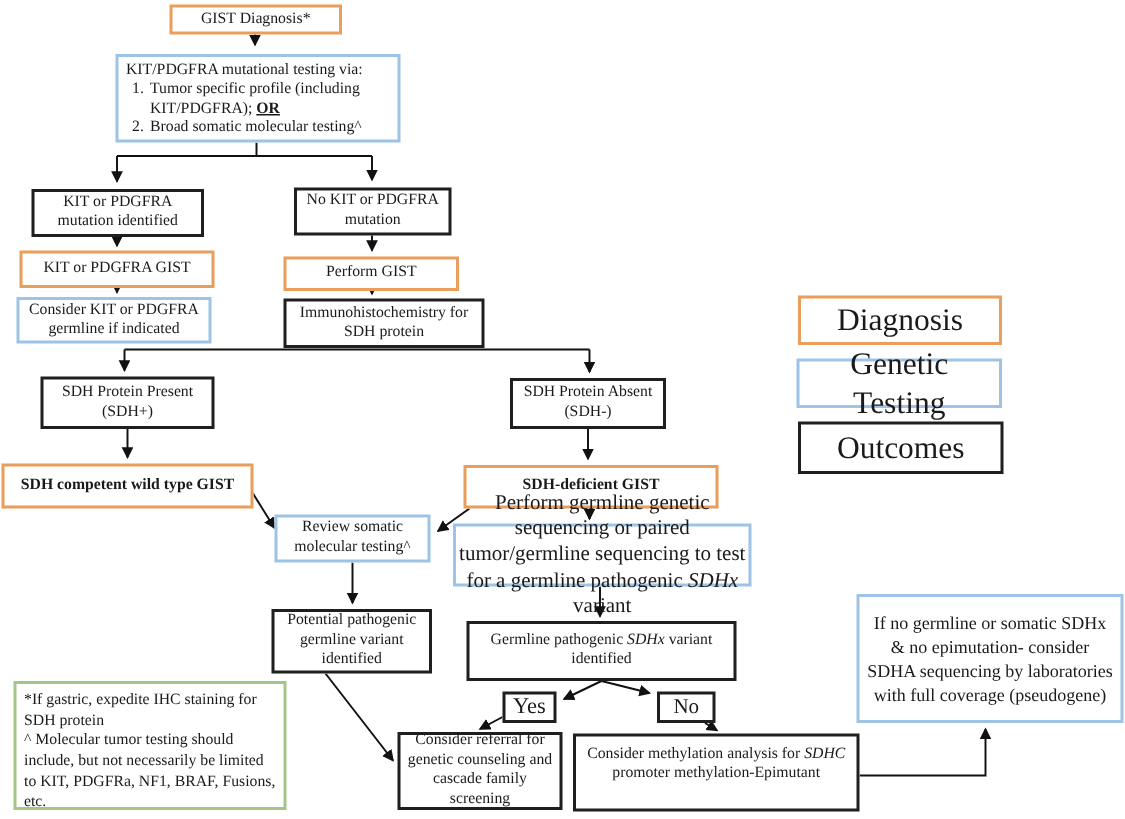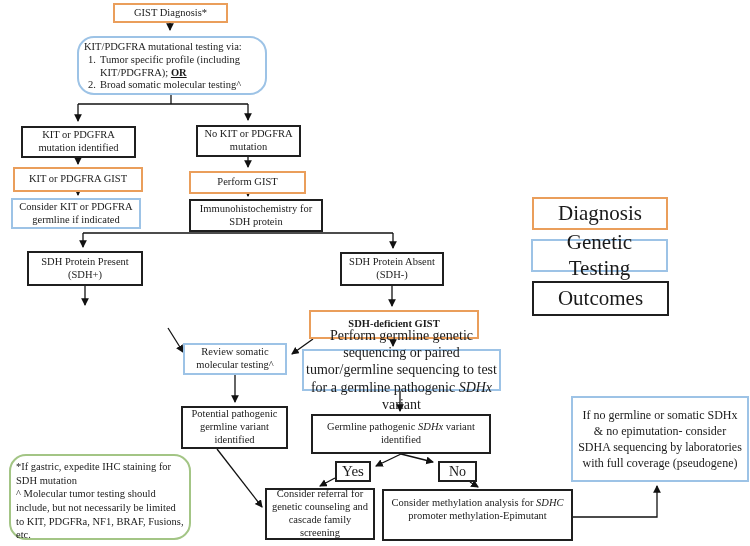--- a/index.html
+++ b/index.html
@@ -7,21 +7,21 @@
          font-family:"Liberation Serif",serif;color:#1a1a1a;}
   svg.arrows{position:absolute;left:0;top:0;z-index:1;}
   .node{position:absolute;z-index:2;background:#fff;box-sizing:border-box;
         display:flex;align-items:center;justify-content:center;
         text-align:center;font-size:10.5px;line-height:1.22;padding:1px 2px;}
   .black{border:2px solid #1f1f1f;}
   .orange{border:2px solid #EA9E5B;}
   .blue{border:2px solid #9DC3E6;}
   .green{border:2px solid #A3C585;}
   .bold{font-weight:bold;}
-  .leftalign{text-align:left;justify-content:flex-start;align-items:flex-start;display:block;border-radius:17px;}
+  .leftalign{text-align:left;justify-content:flex-start;align-items:flex-start;display:block;}
   .legend{font-size:21px;}
   .kt-title{padding-left:3px;}
   .li{display:flex;}
   .num{width:19px;flex:0 0 19px;padding-left:7px;box-sizing:border-box;}
   .txt{flex:1;}
   .p2{margin-top:3px;}
   .big{font-size:12px;line-height:1.35;}
   .fnote{font-size:10.5px;line-height:1.3;padding:4px 5px;}
   i{font-style:italic;}
 </style>
@@ -102,20 +102,23 @@
     <span>Immunohistochemistry for SDH protein</span>
   </div>
 
   <div class="node black" style="left:27px;top:251px;width:116px;height:35px">
     <span>SDH Protein Present (SDH+)</span>
   </div>
   <div class="node black" style="left:340px;top:252px;width:104px;height:34px">
     <span>SDH Protein Absent (SDH-)</span>
   </div>
 
+  <div class="node orange bold" style="left:1px;top:309px;width:168px;height:30px">
+    <span>SDH competent wild type GIST</span>
+  </div>
   <div class="node orange bold" style="left:309px;top:310px;width:170px;height:29px">
     <span>SDH-deficient GIST</span>
   </div>
 
   <div class="node blue" style="left:183px;top:343px;width:104px;height:32px">
     <span>Review somatic molecular testing^</span>
   </div>
   <div class="node blue" style="left:302px;top:349px;width:199px;height:42px;font-size:14px">
     <span><span>Perform germline genetic sequencing or paired tumor/germline sequencing to test for a germline pathogenic </span><i>SDHx</i><span> variant</span></span>
   </div>
@@ -140,21 +143,21 @@
 
   <div class="node black" style="left:382px;top:489px;width:191px;height:52px;display:block;padding:3px 2px">
     <div class="p2"><span>Consider methylation analysis for </span><i>SDHC</i><span> promoter methylation-Epimutant</span></div>
   </div>
 
   <div class="node blue big" style="left:571px;top:396px;width:178px;height:86px;padding:4px 5px">
     <span>If no germline or somatic SDHx &amp; no epimutation- consider SDHA sequencing by laboratories with full coverage (pseudogene)</span>
   </div>
 
   <div class="node green leftalign fnote" style="left:9px;top:454px;width:182px;height:86px">
-    <div>*If gastric, expedite IHC staining for SDH mutation</div>
+    <div>*If gastric, expedite IHC staining for SDH protein</div>
     <div>^ Molecular tumor testing should include, but not necessarily be limited to KIT, PDGFRa, NF1, BRAF, Fusions, etc.</div>
   </div>
 
   <div class="node orange legend" style="left:532px;top:197px;width:136px;height:33px">
     <span>Diagnosis</span>
   </div>
   <div class="node blue legend" style="left:531px;top:239px;width:137px;height:33px">
     <span>Genetic Testing</span>
   </div>
   <div class="node black legend" style="left:532px;top:281px;width:137px;height:35px">

